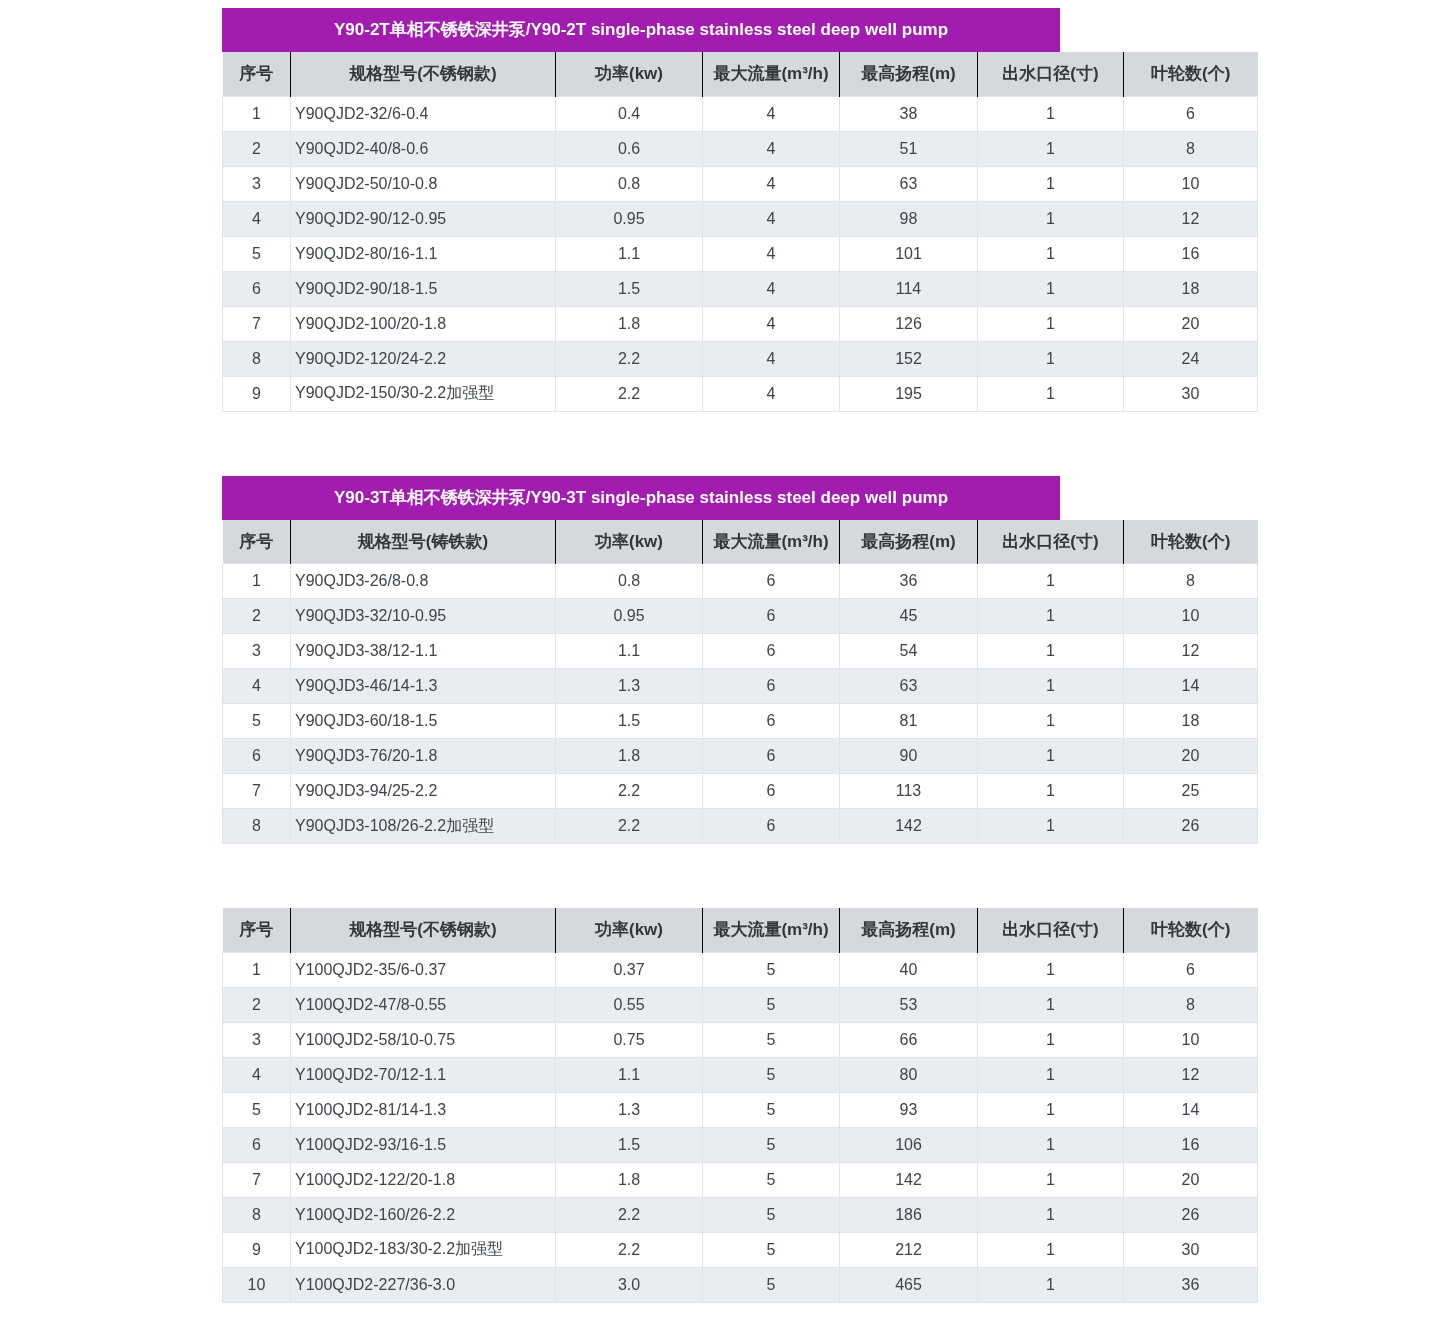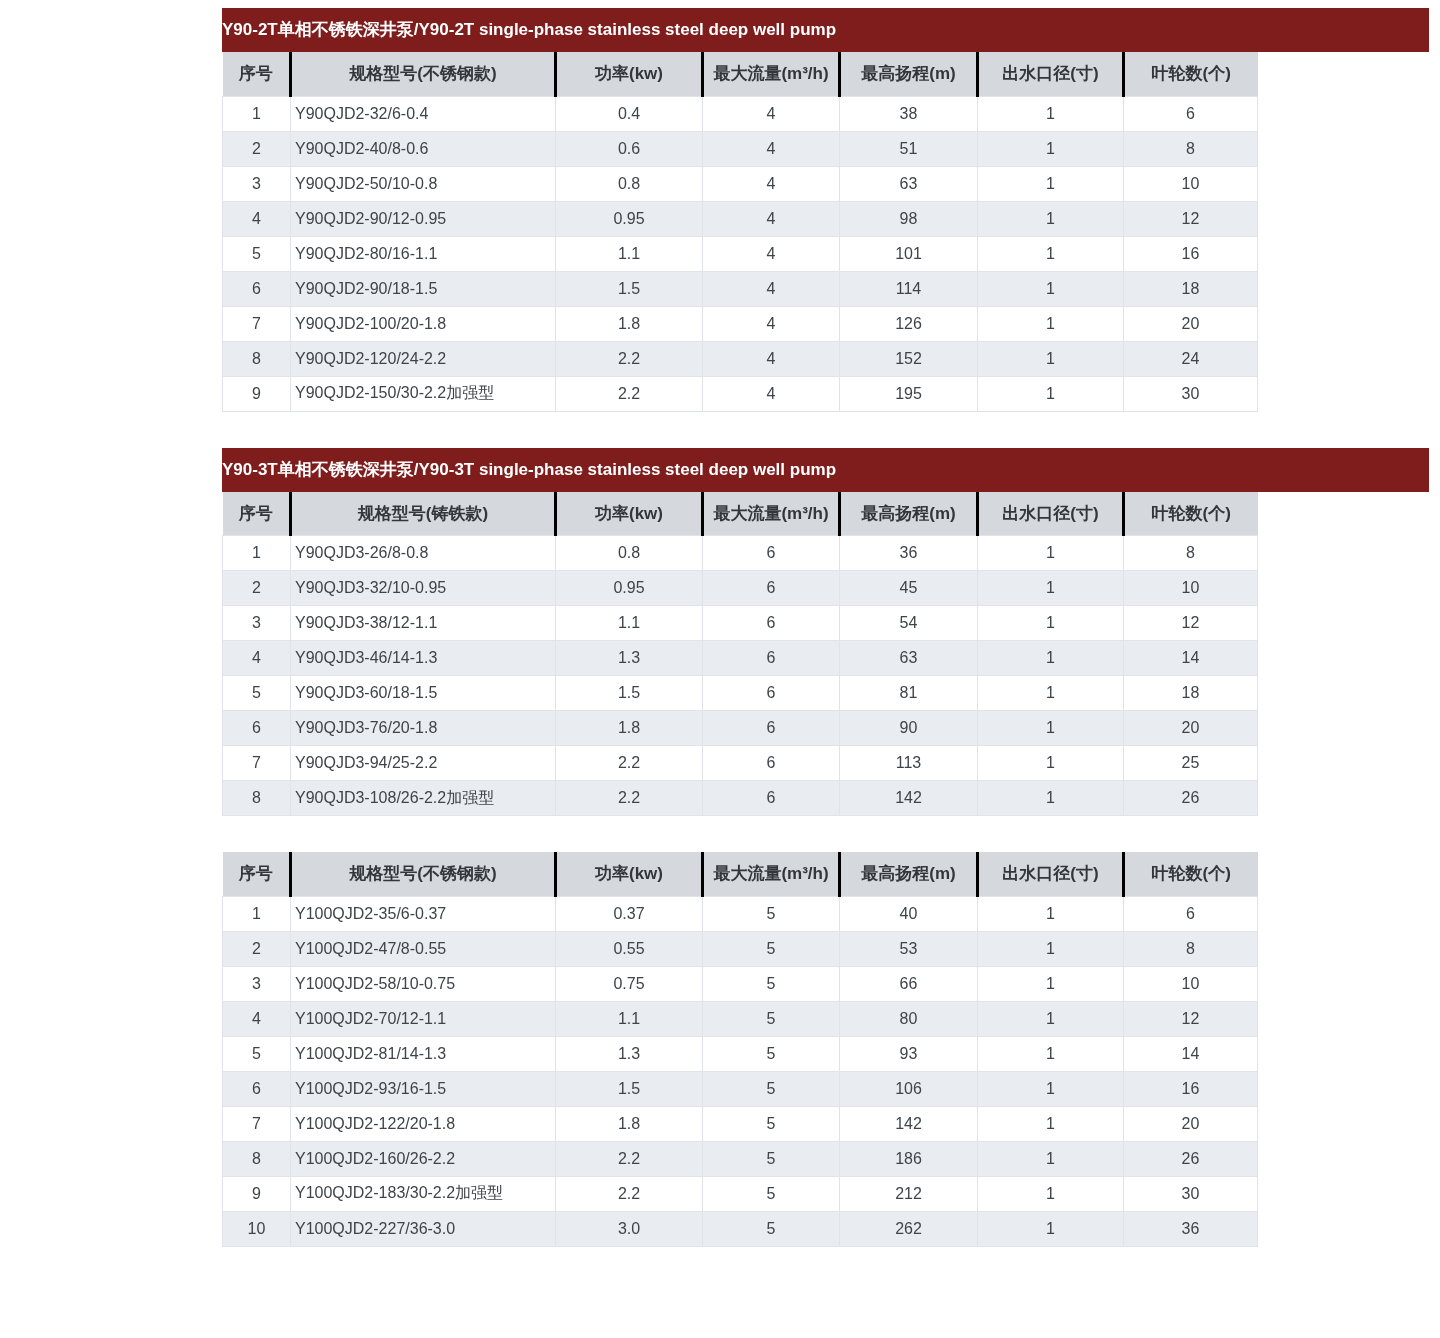--- a/index.html
+++ b/index.html
@@ -13,30 +13,31 @@
     width: 1440px;
     min-height: 1338px;
   }
   main {
     padding: 8px 0 14px 222px;
   }
   .pump-table {
     width: 1035px;
   }
   .pump-table + .pump-table {
-    margin-top: 36px;
+    margin-top: 64px;
   }
   .table-title {
-    width: 1207px;
+    width: 838px;
     height: 44px;
     line-height: 44px;
-    background: #7f1d1d;
+    background: #a21caf;
     color: #ffffff;
     font-size: 17px;
     font-weight: bold;
+    text-align: center;
     white-space: nowrap;
     overflow: hidden;
   }
   table.spec {
     width: 1035px;
     border-collapse: collapse;
     table-layout: fixed;
     border-radius: 11px;
   }
   table.spec col.c0 { width: 68px;  }
@@ -47,21 +48,21 @@
   table.spec col.c5 { width: 146px; }
   table.spec col.c6 { width: 134px; }
   table.spec thead th {
     height: 44px;
     background: #d5d9dd;
     color: #33373c;
     font-size: 17px;
     font-weight: bold;
     text-align: center;
     padding: 0 4px;
-    border-left: 3px solid #000000;
+    border-left: 1px solid #000000;
   }
   table.spec thead th:first-child {
     border-left: none;
   }
   table.spec tbody td {
     height: 35px;
     font-size: 16px;
     color: #3f444a;
     text-align: center;
     padding: 0 4px;
@@ -391,21 +392,21 @@
             <td>5</td>
             <td>212</td>
             <td>1</td>
             <td>30</td>
           </tr>
           <tr>
             <td>10</td>
             <td class="model-cell">Y100QJD2-227/36-3.0</td>
             <td>3.0</td>
             <td>5</td>
-            <td>262</td>
+            <td>465</td>
             <td>1</td>
             <td>36</td>
           </tr>
         </tbody>
     </table>
   </section>
 
 </main>
 
 </body></html>

